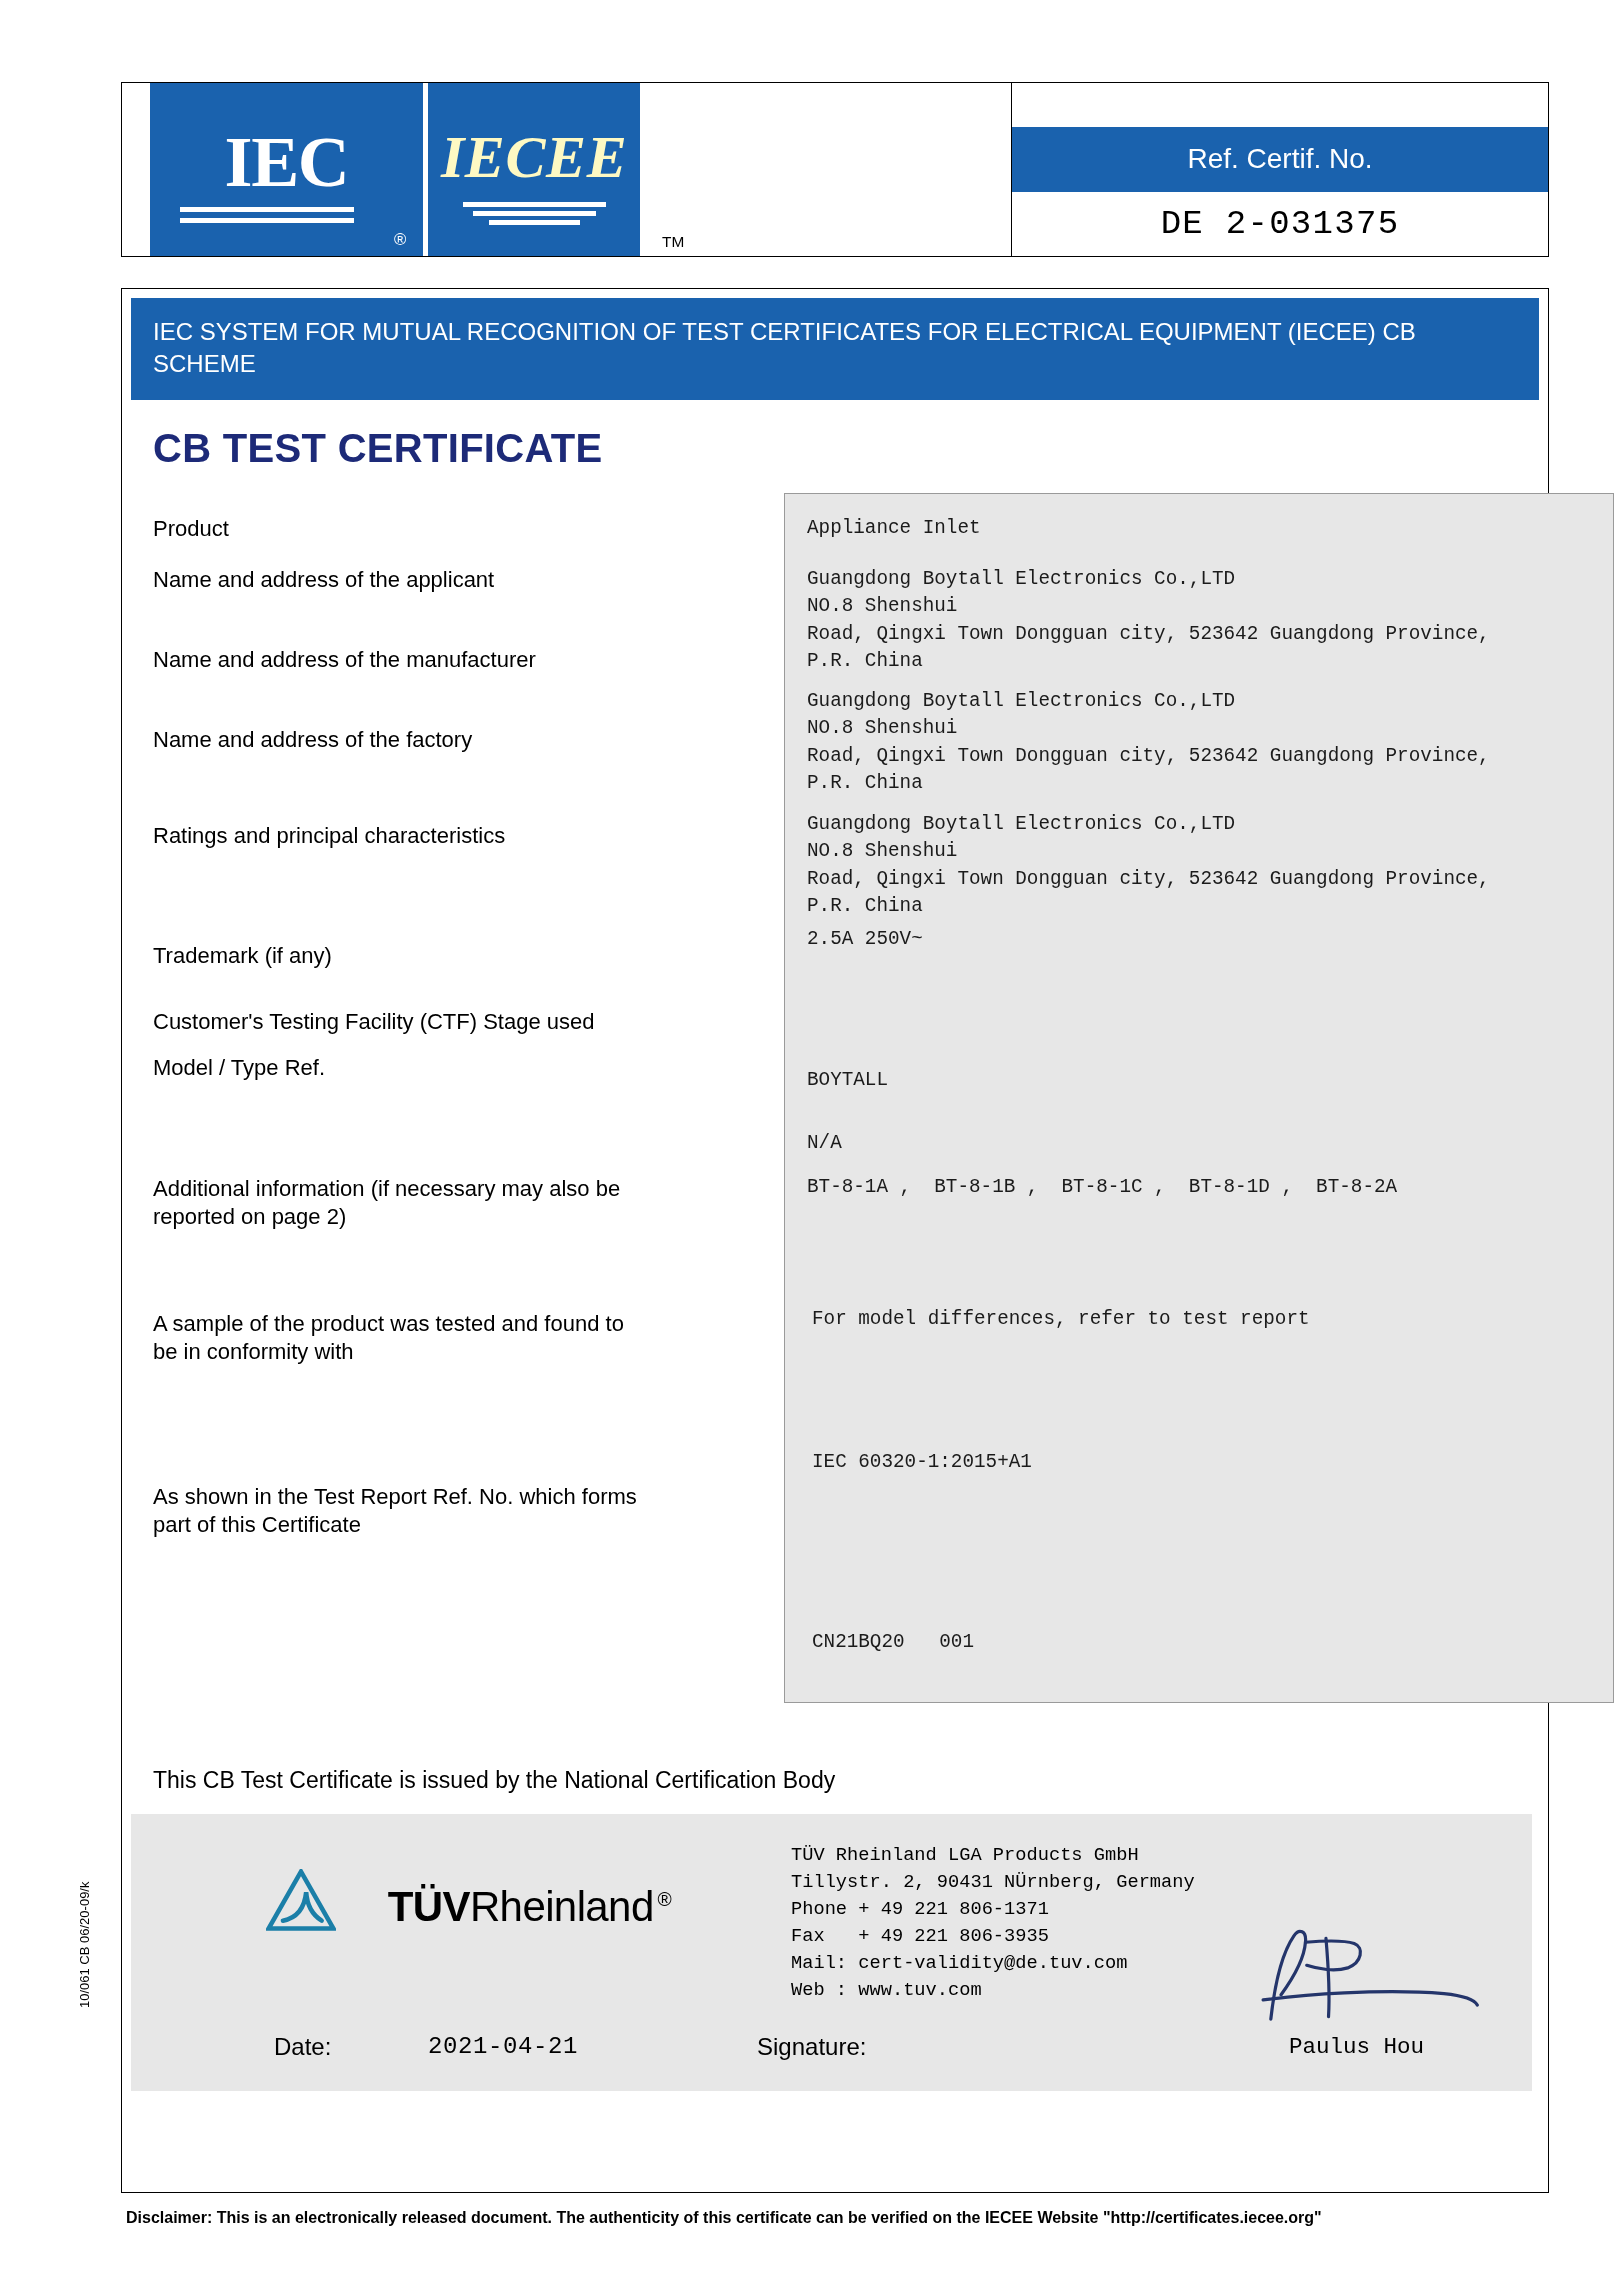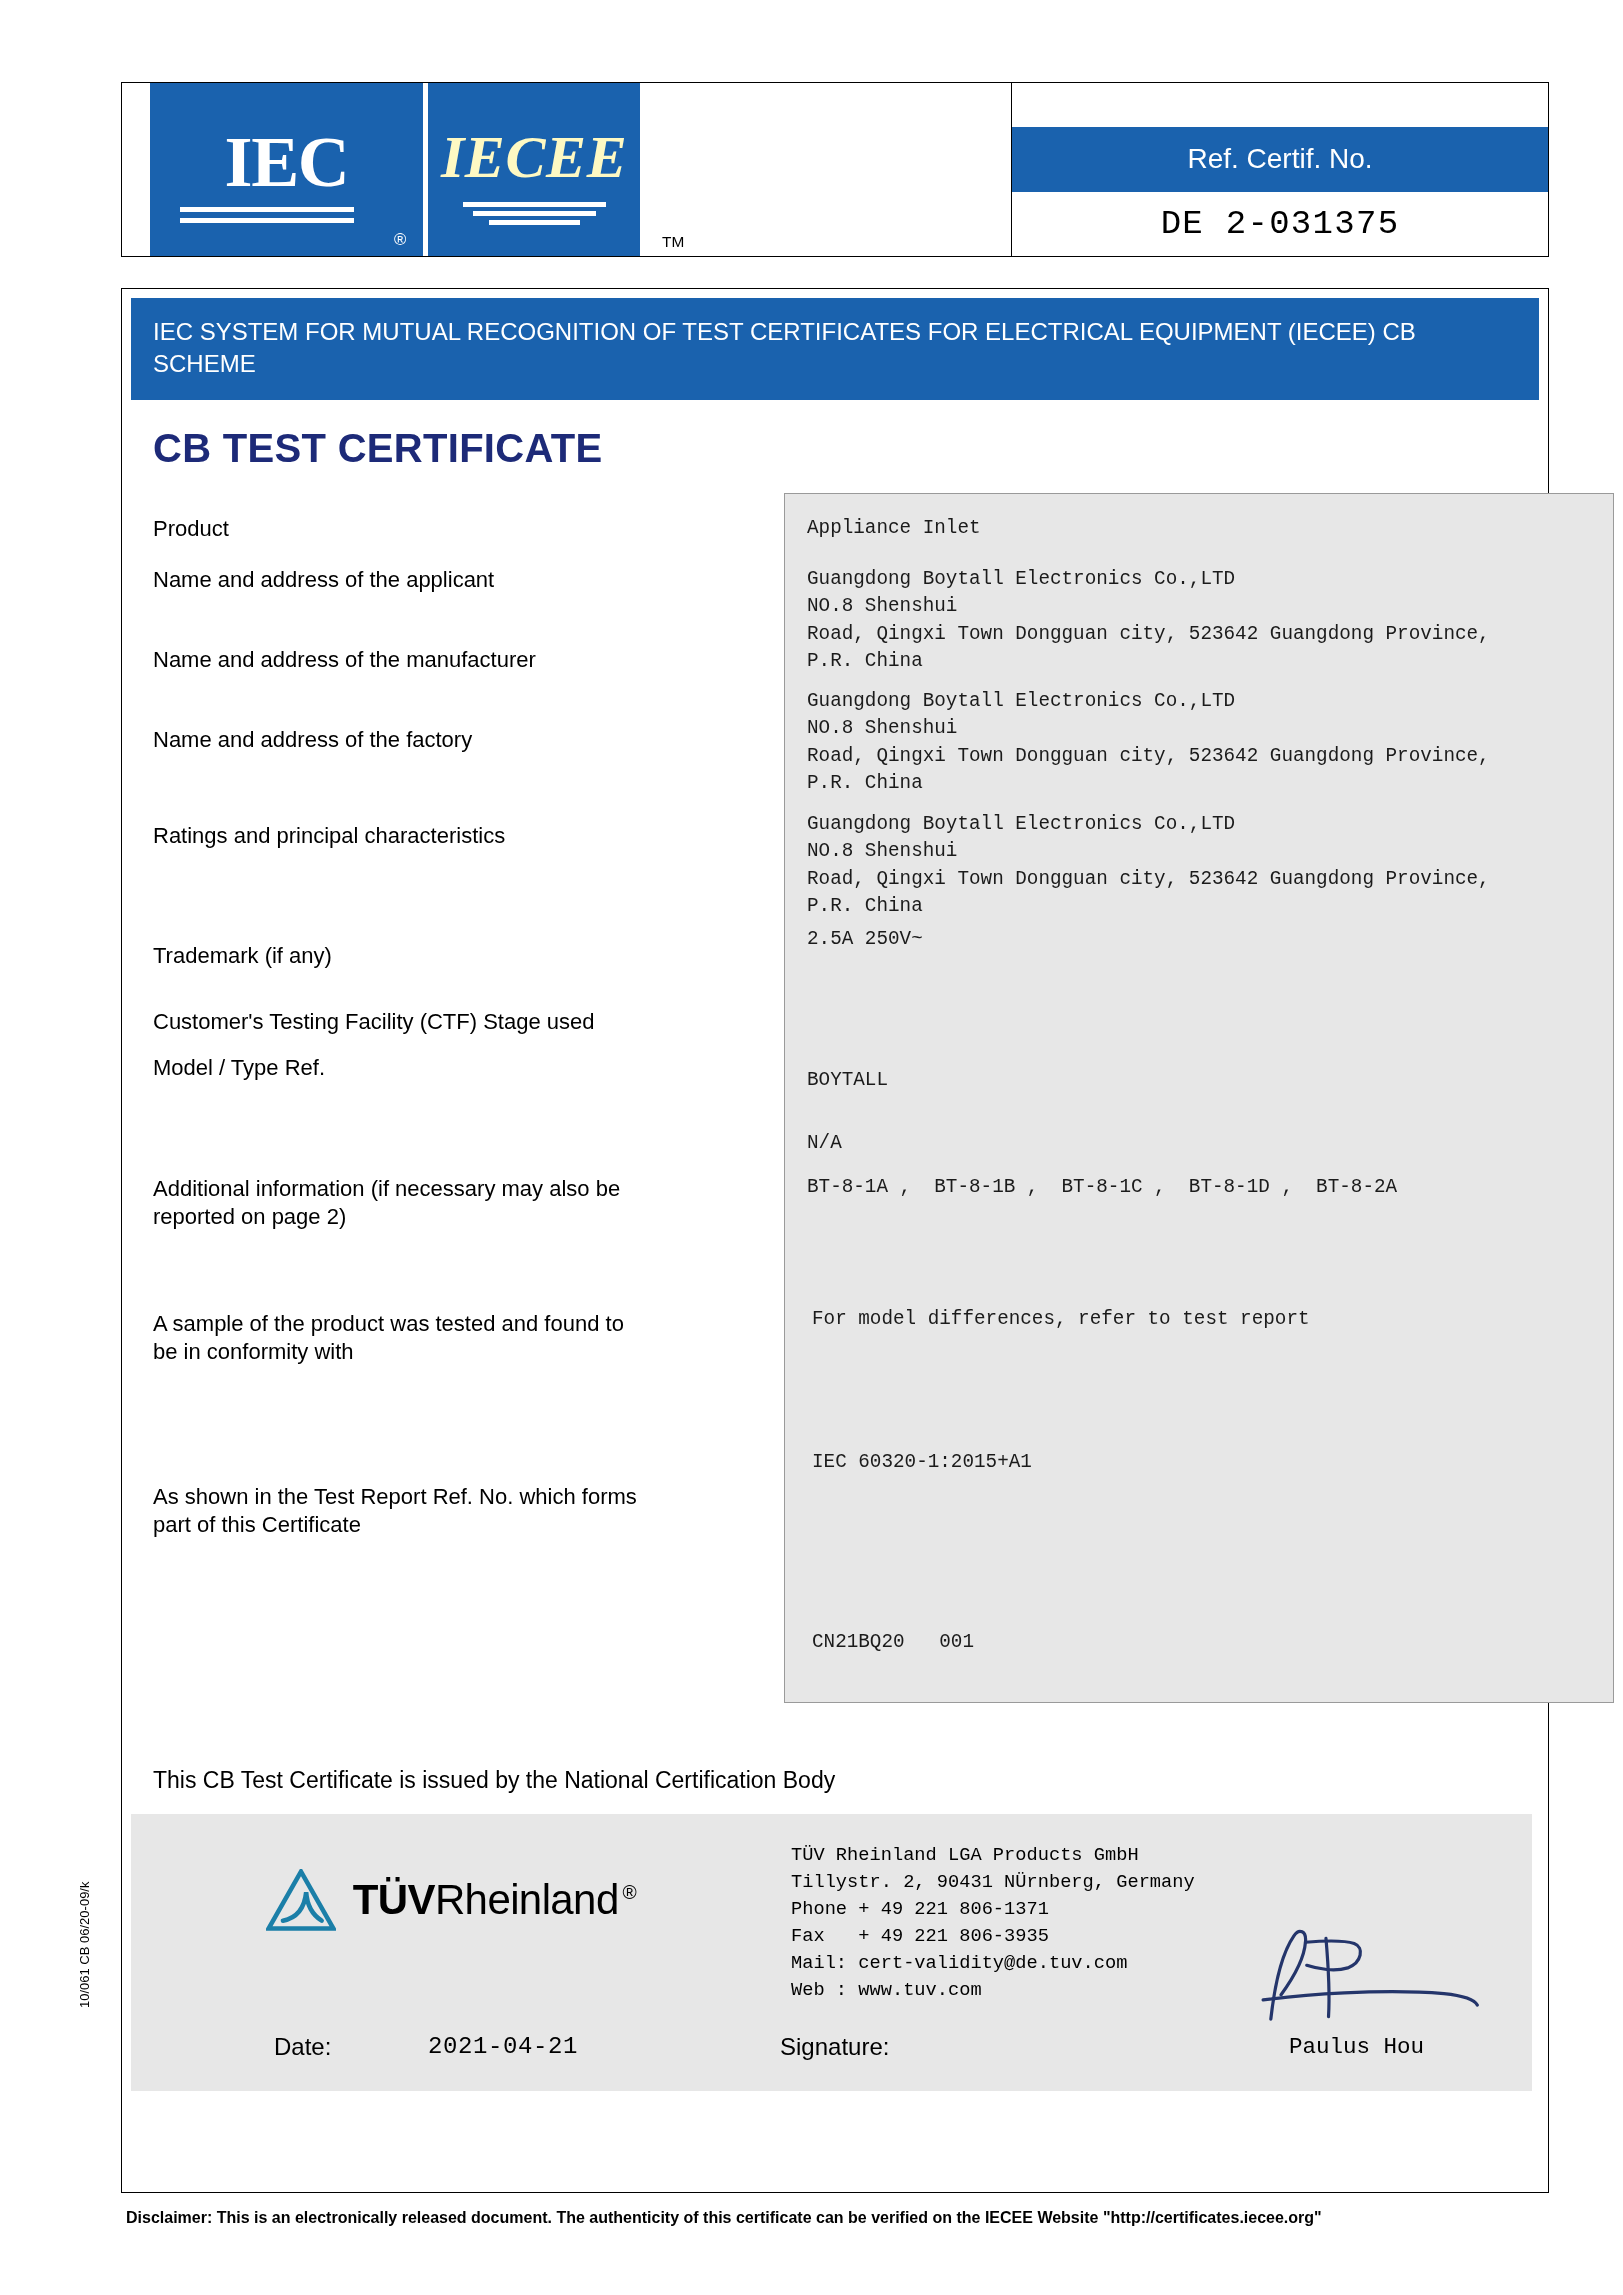--- a/index.html
+++ b/index.html
@@ -229,21 +229,22 @@
     top: 1525px;
     width: 1401px;
     height: 277px;
     background: #e7e7e7;
   }
   .tuv-logo {
     position: absolute;
     left: 135px;
     top: 55px;
     display: flex;
-    align-items: center;
+    align-items: flex-end;
+    gap: 35px;
   }
   .tuv-mark {
     width: 70px;
     height: 62px;
     position: relative;
     margin-right: 16.7px;
   }
   .tuv-word {
     font-size: 42px;
     letter-spacing: -0.6px;
@@ -272,21 +273,21 @@
   .date-value {
     position: absolute;
     left: 297px;
     top: 219px;
     font-family: "Liberation Mono", monospace;
     font-size: 24px;
     letter-spacing: 0.6px;
   }
   .sig-label {
     position: absolute;
-    left: 649px;
+    left: 626px;
     top: 219px;
     font-size: 24px;
   }
   .sig-name {
     position: absolute;
     left: 1158px;
     top: 220px;
     font-family: "Liberation Mono", monospace;
     font-size: 22.5px;
   }

